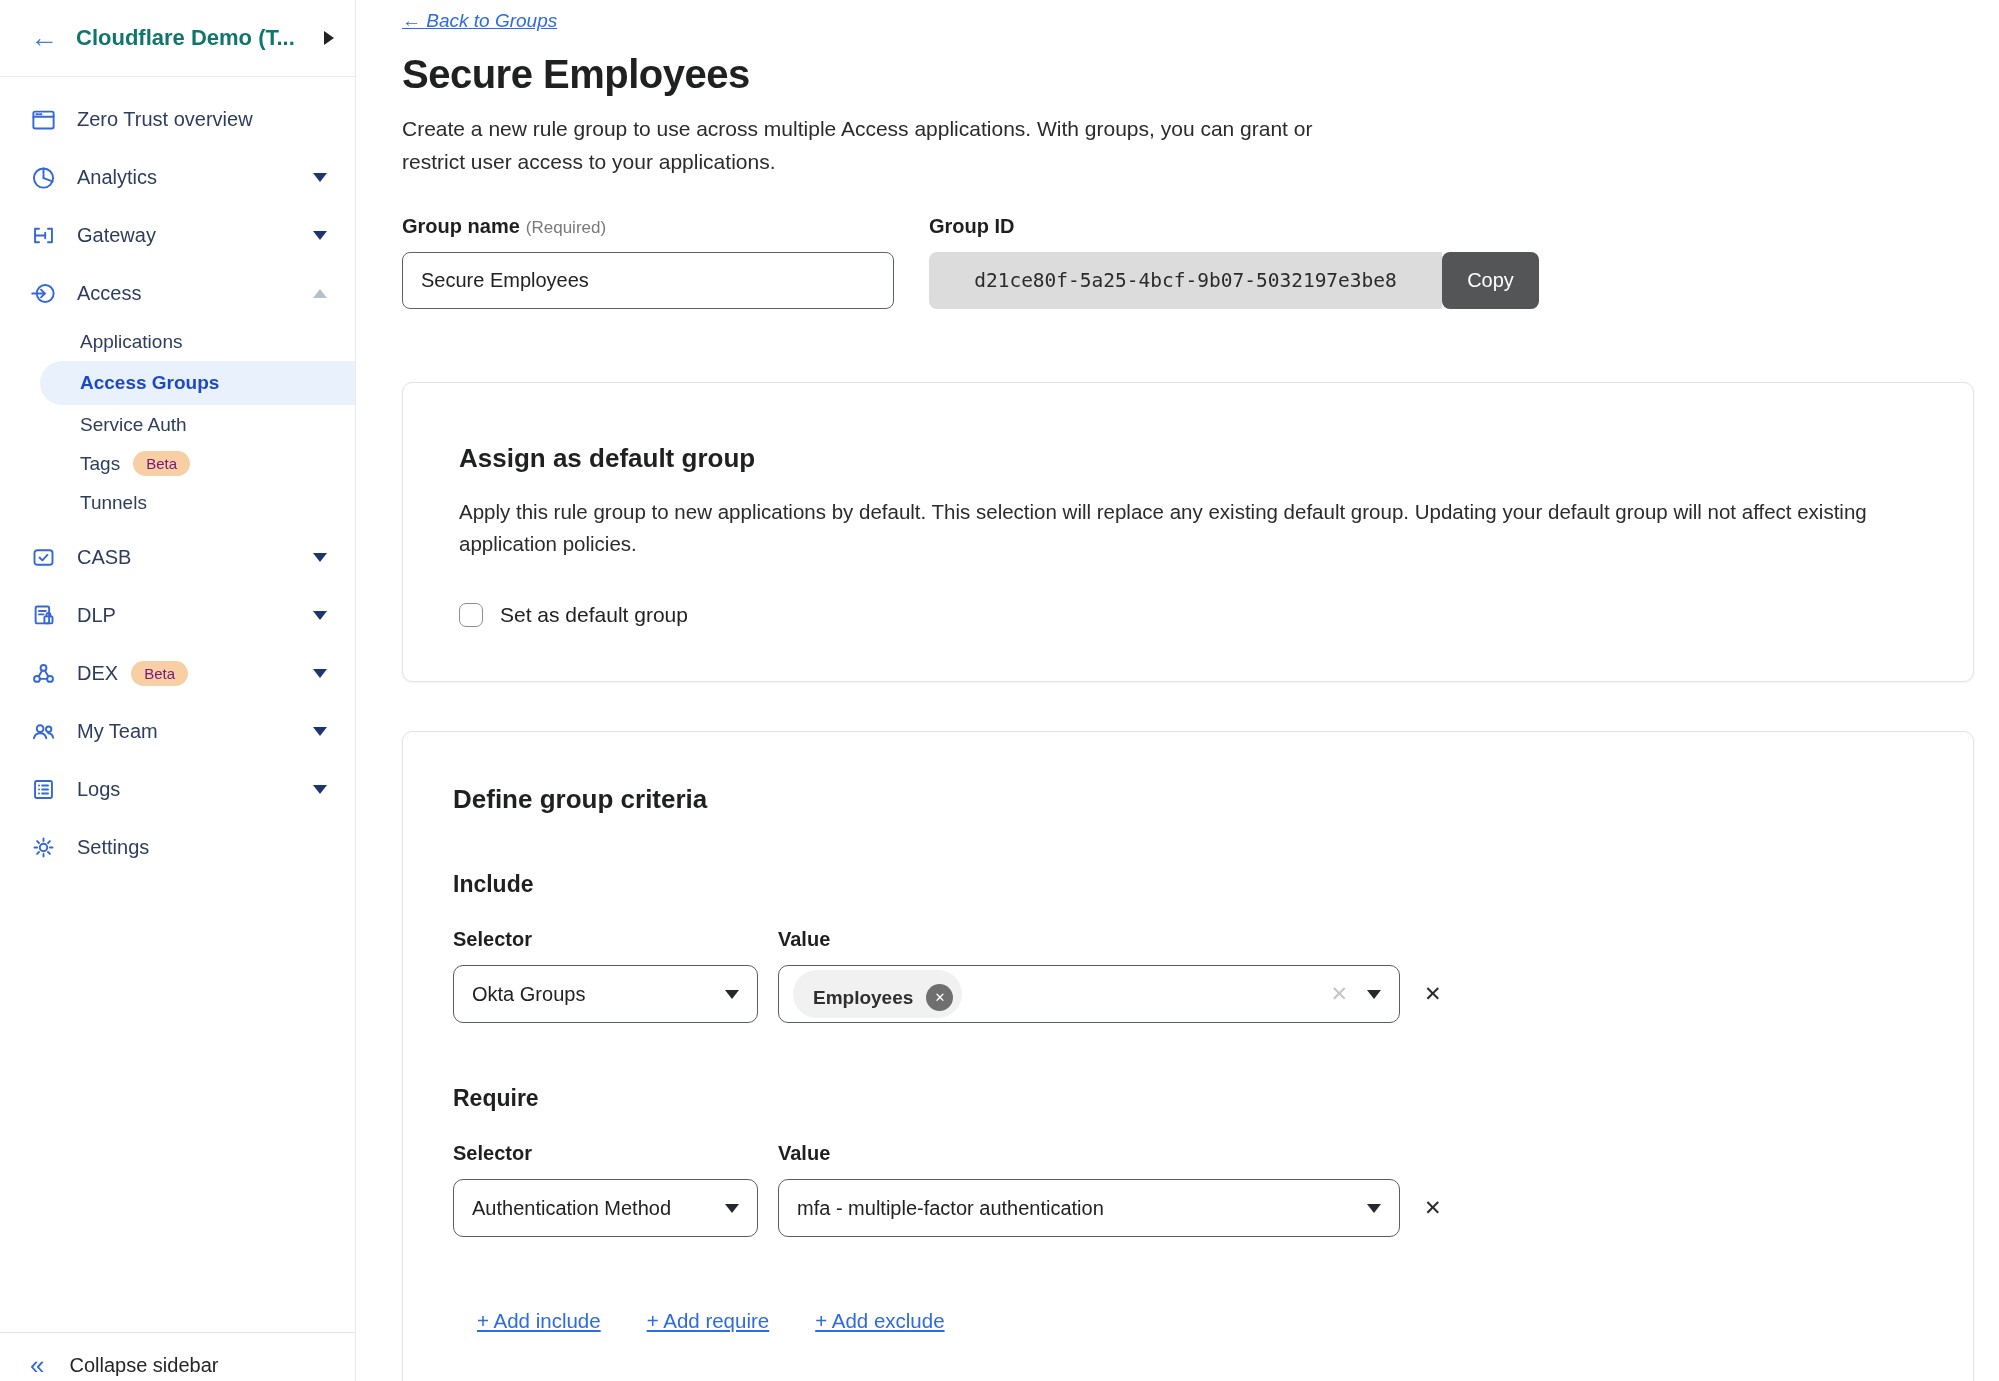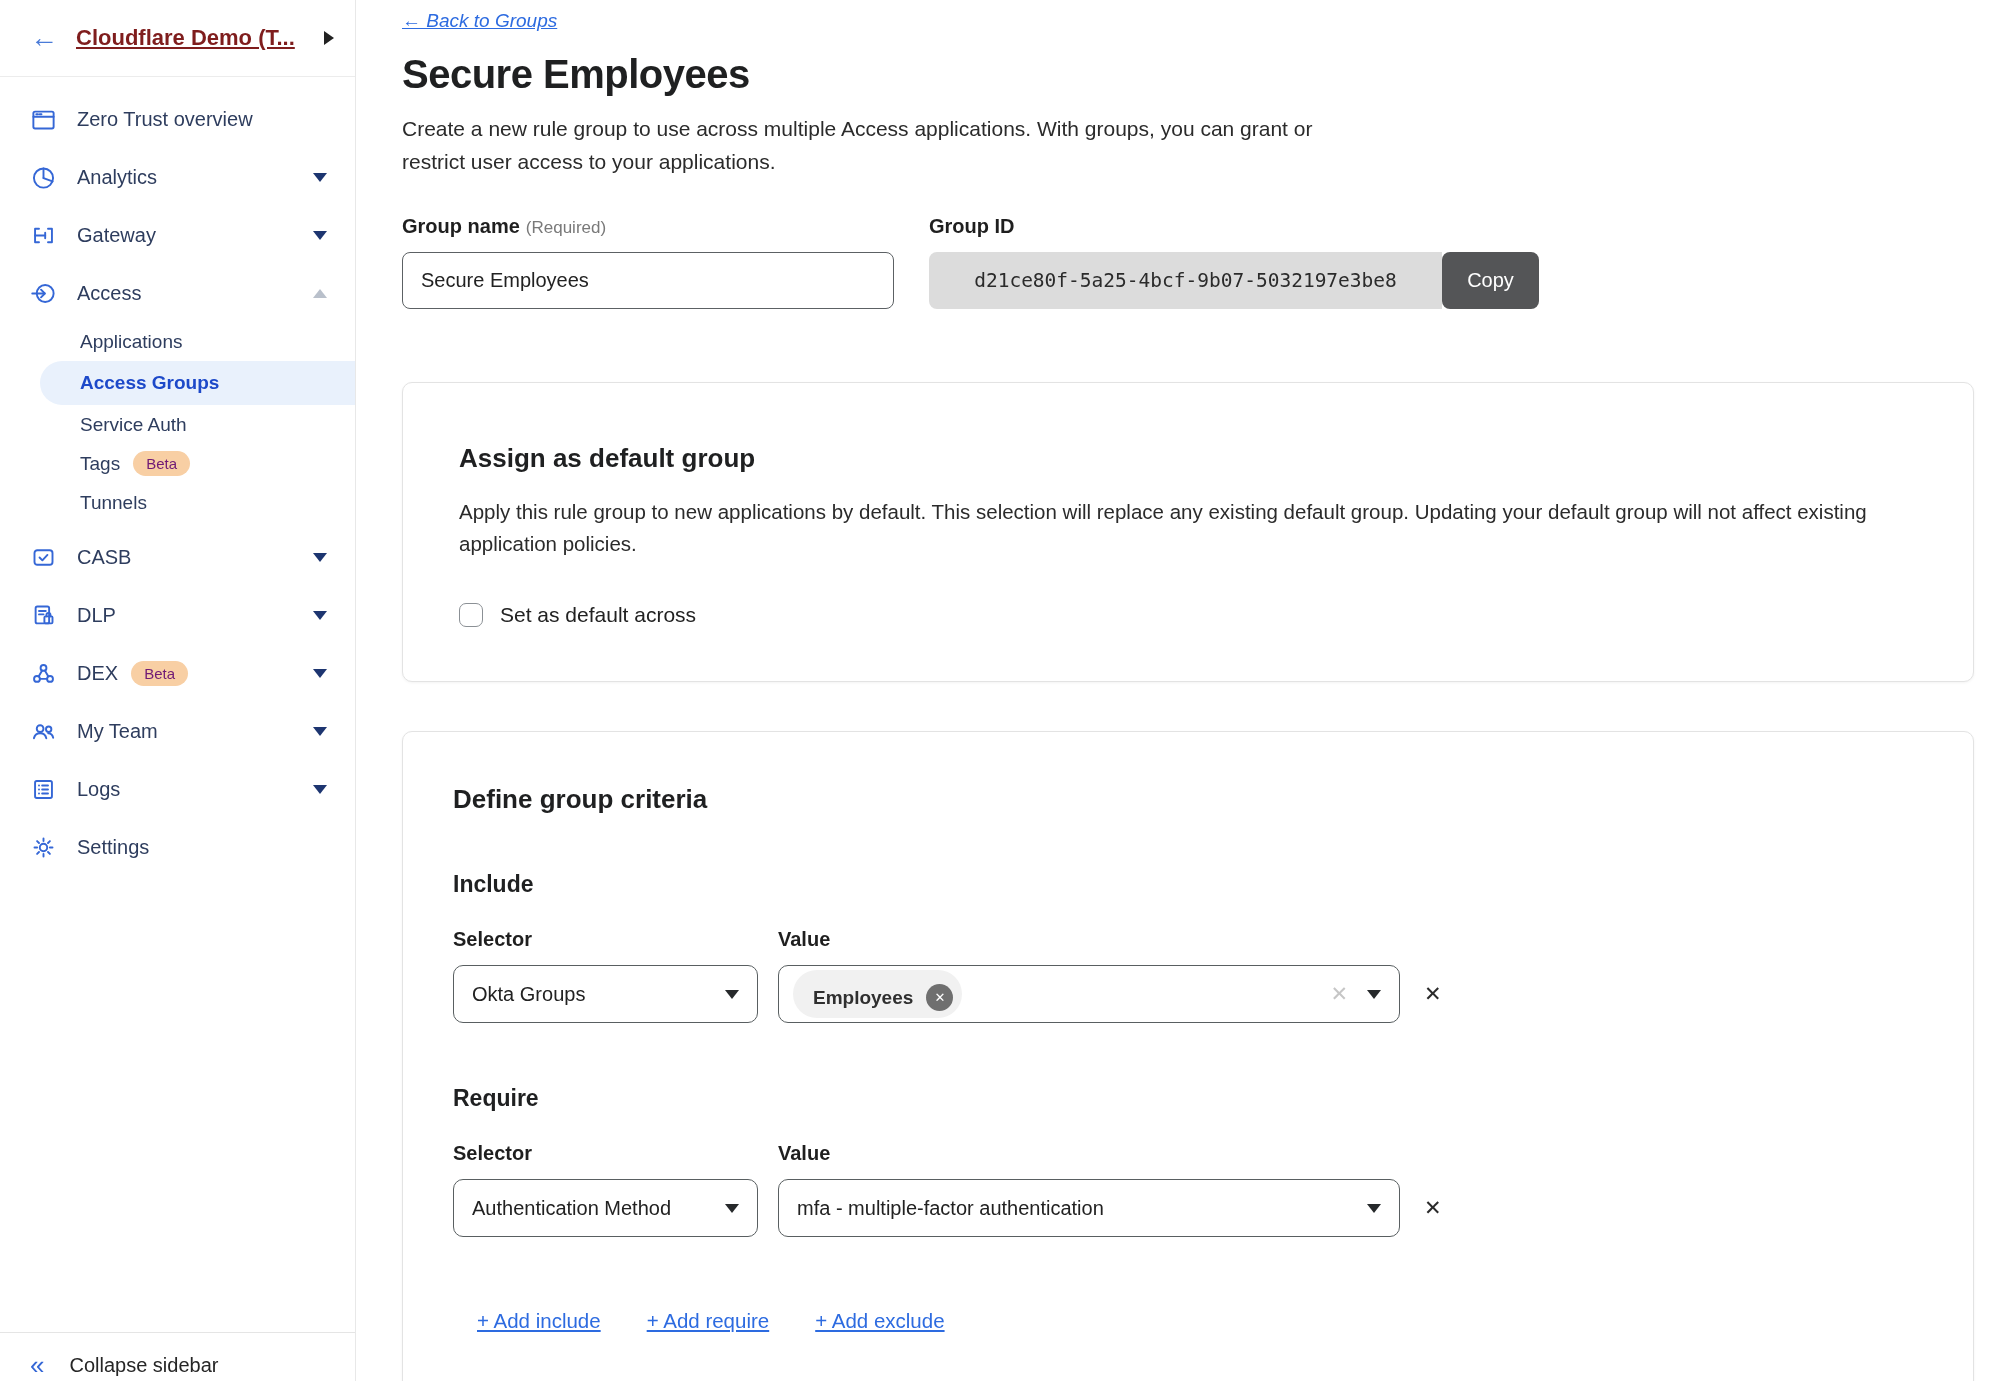--- a/index.html
+++ b/index.html
@@ -8,21 +8,21 @@
     font-family:"Liberation Sans", sans-serif;
     background:#ffffff; color:#2b2b2b;
     display:flex;
   }
   
   .sidebar { position:relative; width:356px; min-width:356px; height:100%;
     border-right:1px solid #e8e8e8; background:#fff; }
   .sb-header { position:relative; height:77px; display:flex; align-items:center;
     padding-left:30px; border-bottom:1px solid #ececec; cursor:pointer; }
   .sb-back { color:#4a7bd8; font-size:28px; line-height:1; margin-right:18px; }
-  .sb-title { font-size:22px; font-weight:bold; color:#7f1d1d; white-space:nowrap;text-decoration:underline; }
+  .sb-title { font-size:22px; font-weight:bold; color:#0f766e; white-space:nowrap; }
   .sb-caret { position:absolute; right:21px; top:31px; width:0; height:0;
     border-top:7px solid transparent; border-bottom:7px solid transparent;
     border-left:10px solid #222; }
   .sb-nav { margin-top:13px; }
   .nav-item { display:flex; align-items:center; cursor:pointer; position:relative; }
   .nav-item.lvl1 { height:58px; padding-left:30px; }
   .nav-item.lvl1.after-sub { margin-top:6px; }
   .nav-item.lvl2 { height:39px; padding-left:80px; font-size:19px; }
   .nav-icon { width:27px; height:27px; display:inline-flex; align-items:center; justify-content:center; }
   .nav-icon svg { width:27px; height:27px; stroke:#3567d6; fill:none;
@@ -263,21 +263,21 @@
         <button class="copy-btn">Copy</button>
       </div>
     </div>
   </div>
 
   <section class="card card-default">
     <h2>Assign as default group</h2>
     <p>Apply this rule group to new applications by default. This selection will replace any existing default group. Updating your default group will not affect existing application policies.</p>
     <div class="check-row">
       <span class="checkbox" role="checkbox" aria-checked="false"></span>
-      <span class="check-label">Set as default across</span>
+      <span class="check-label">Set as default group</span>
     </div>
   </section>
 
   <section class="card card-criteria">
     <h2>Define group criteria</h2>
 
     <h3>Include</h3>
     <div class="labels-row">
       <span class="col-label sel-w">Selector</span>
       <span class="col-label">Value</span>

